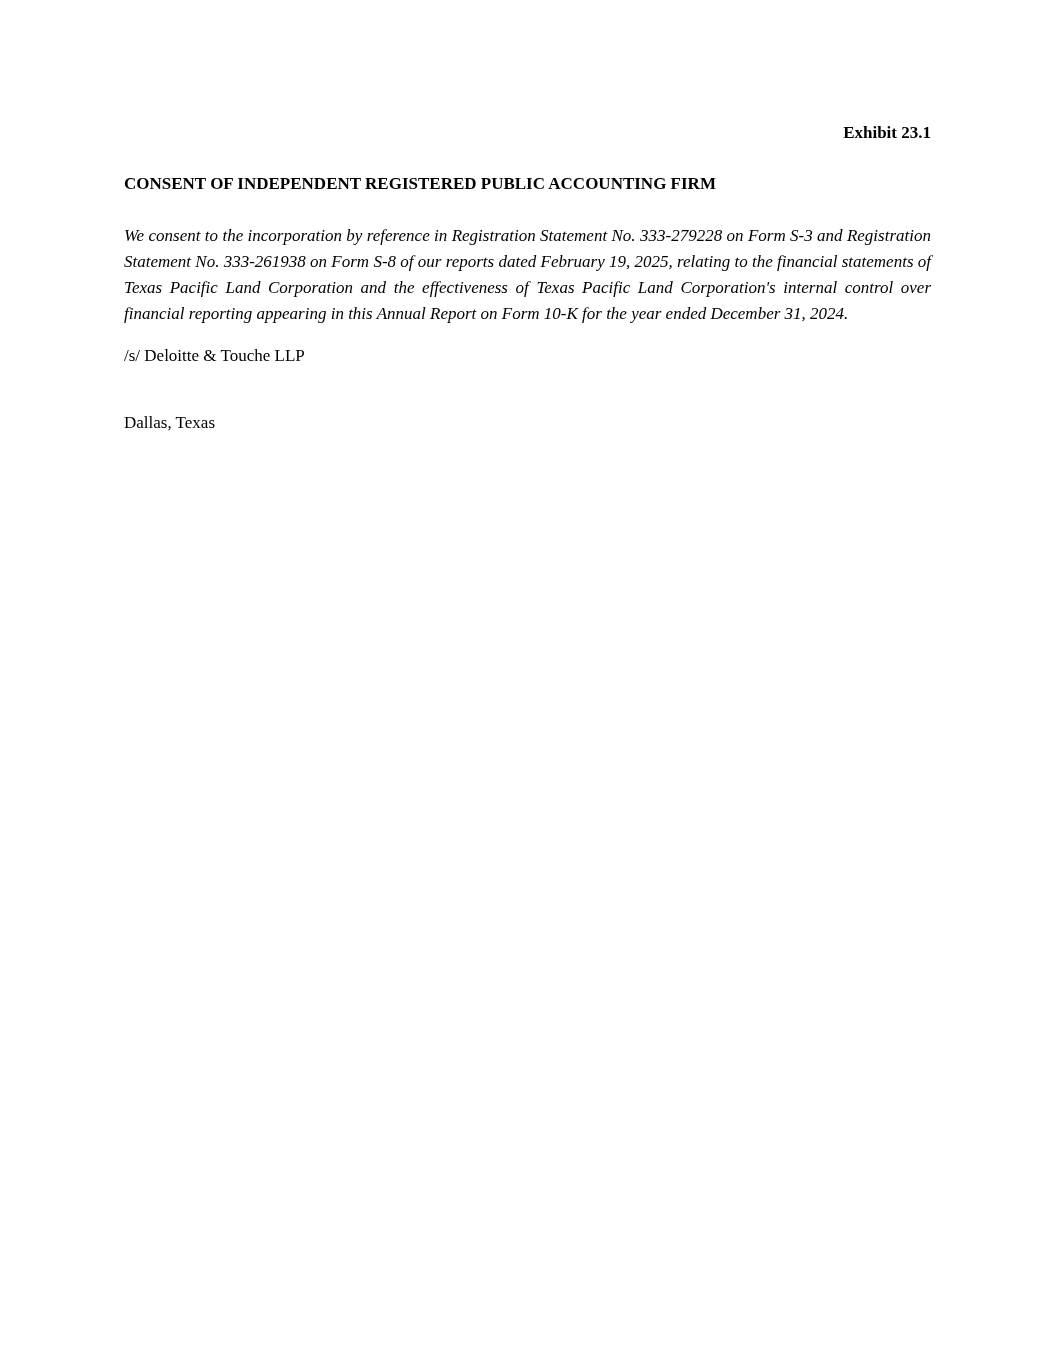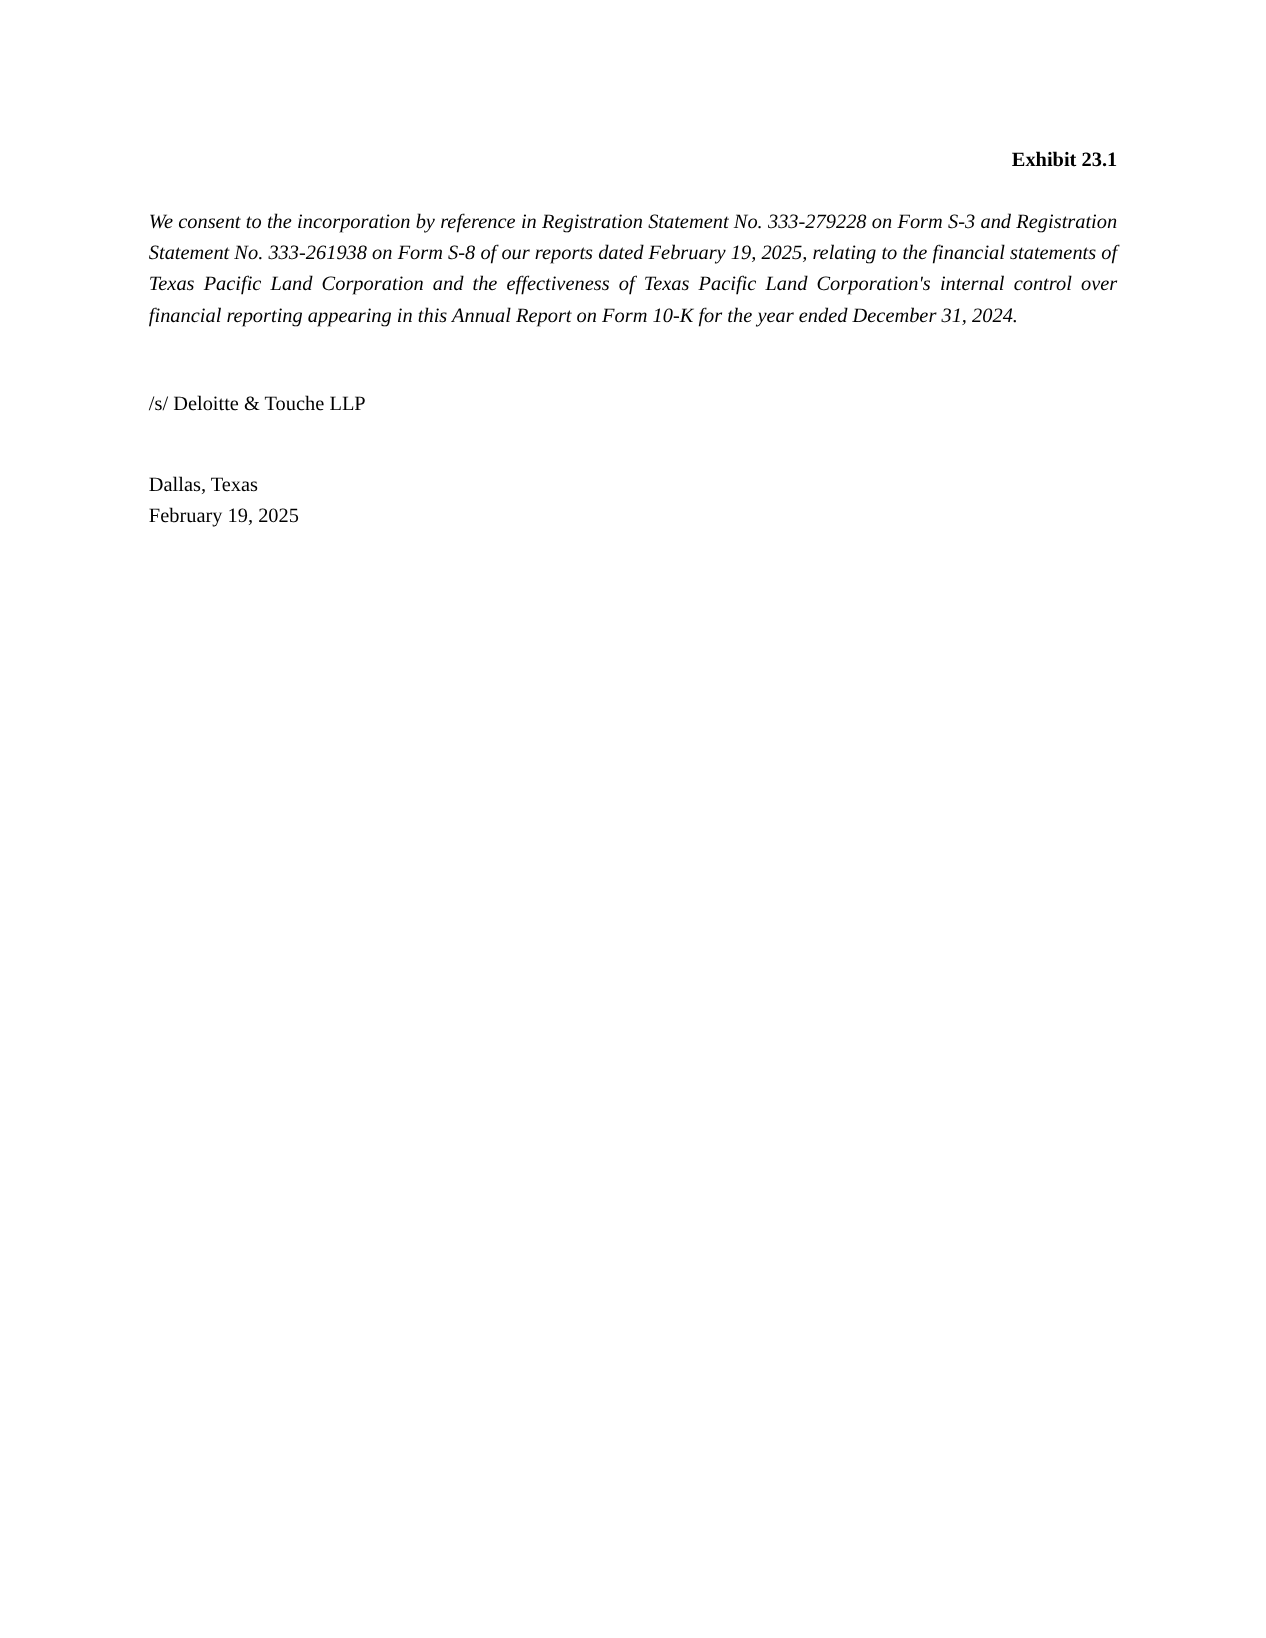--- a/index.html
+++ b/index.html
@@ -38,21 +38,21 @@
 
   .consent-paragraph {
     margin-top: 26px;
     font-size: 17px;
     line-height: 26px;
     text-align: justify;
     font-style: italic;
   }
 
   .signature-line {
-    margin-top: 48px;
+    margin-top: 16px;
     font-size: 17px;
     line-height: 26px;
   }
 
   .signature-location {
     margin-top: 41px;
     font-size: 17px;
     line-height: 26px;
   }
 
@@ -61,22 +61,22 @@
     line-height: 26px;
   }
 </style>
 </head>
 <body>
 
 <div class="page">
 
   <div class="exhibit-label">Exhibit 23.1</div>
 
+  <h1 class="doc-title">CONSENT OF INDEPENDENT REGISTERED PUBLIC ACCOUNTING FIRM</h1>
 
   <p class="consent-paragraph">We consent to the incorporation by reference in Registration Statement No. 333-279228 on Form S-3 and Registration Statement No. 333-261938 on Form S-8 of our reports dated February 19, 2025, relating to the financial statements of Texas Pacific Land Corporation and the effectiveness of Texas Pacific Land Corporation's internal control over financial reporting appearing in this Annual Report on Form 10-K for the year ended December 31, 2024.</p>
 
   <p class="signature-line">/s/ Deloitte &amp; Touche LLP</p>
 
   <p class="signature-location">Dallas, Texas</p>
 
-  <p class="signature-date">February 19, 2025</p>
 
 </div>
 
 </body></html>

